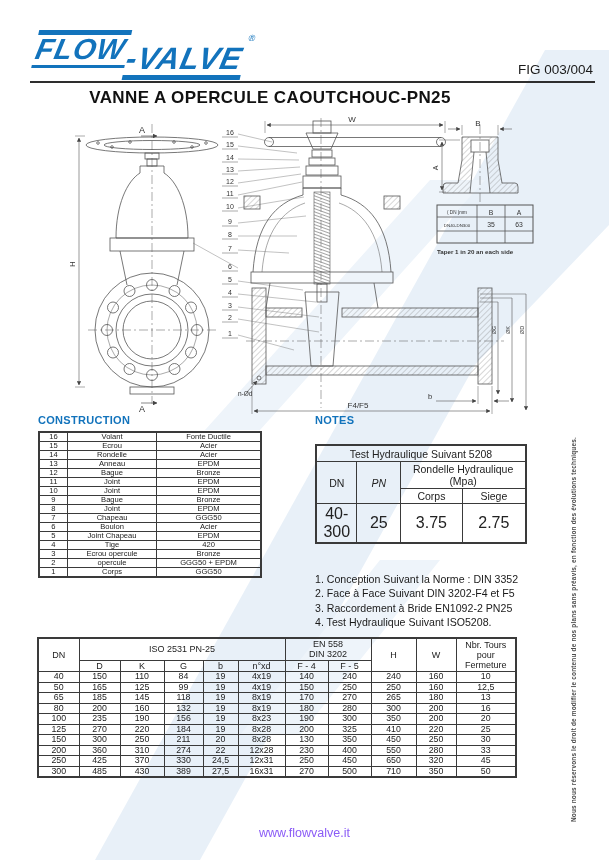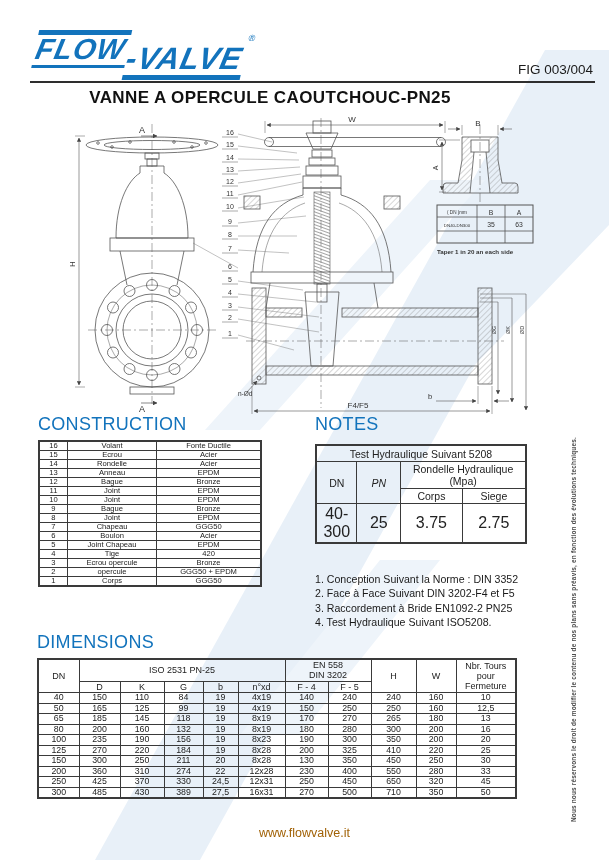--- a/index.html
+++ b/index.html
@@ -14,44 +14,44 @@
   .logo-valve{display:inline-block;font-style:italic;font-weight:bold;font-size:31px;line-height:1;
               border-bottom:5px solid #1273bc;position:relative;top:10px;letter-spacing:1px;padding:0 2px 1px 0;}
   .logo-reg{font-size:9px;vertical-align:18px;font-style:normal;}
   .fig-code{position:absolute;right:16px;top:62px;font-weight:normal;font-size:13.5px;color:#1a1a1a;z-index:2;}
   .header-rule{position:absolute;left:30px;top:81px;width:565px;border-top:2px solid #2e2e2e;z-index:2;}
   .doc-title{position:absolute;left:0;top:88px;width:540px;text-align:center;font-size:17px;
              font-weight:bold;color:#111;letter-spacing:.4px;z-index:2;}
   
   .drawing{position:absolute;left:0;top:112px;z-index:1;}
   
-  .sec-heading{color:#1273bc;font-size:18px;font-weight:normal;letter-spacing:.3px;}
+  .sec-heading{color:#1273bc;font-size:11px;font-weight:bold;letter-spacing:.3px;}
   .construction{position:absolute;left:38px;top:414px;width:240px;z-index:2;}
   .ctable{border-collapse:collapse;margin-top:5px;width:224px;border:2px solid #3a3a3a;}
   .ctable td{border:1px solid #3a3a3a;font-size:7.6px;line-height:1;height:8px;padding:0 2px;text-align:center;color:#222;}
   .ctable td:first-child{width:24px;}
   .ctable td:nth-child(2){width:88px;}
   .ctable td:nth-child(3){width:104px;}
   .notes{position:absolute;left:315px;top:414px;width:240px;z-index:2;}
-  .ntable{border-collapse:collapse;margin-top:9px;width:212px;border:2px solid #3a3a3a;}
+  .ntable{border-collapse:collapse;margin-top:18px;width:212px;border:2px solid #3a3a3a;}
   .ntable td{border:1px solid #3a3a3a;text-align:center;color:#222;padding:1px 2px;}
   .nt-title{font-size:10.5px;height:13px;}
   .nt-h{font-size:10.5px;}
   .nt-data td{font-size:16px;height:19px;}
   .nt-dn{width:36px;} .nt-pn{width:40px;font-style:italic;} .nt-c{width:58px;} .nt-s{width:60px;}
   .note-items{margin-top:28px;font-size:10.6px;line-height:1.35;color:#1a1a1a;}
   
   .dimensions{position:absolute;left:37px;top:632px;z-index:2;}
   .dtable{border-collapse:collapse;margin-top:5px;border:2px solid #3a3a3a;table-layout:fixed;}
   .dtable th,.dtable td{border:1px solid #3a3a3a;font-weight:normal;color:#222;padding:0 1px;}
   .dtable th{font-size:9px;line-height:1.15;}
   .dtable td{font-size:8.8px;height:9.5px;line-height:1;text-align:center;}
   .pre{white-space:pre-line;}
   
-  .footer-url{position:absolute;left:0;top:826px;width:609px;text-align:center;color:#a16207;
+  .footer-url{position:absolute;left:0;top:826px;width:609px;text-align:center;color:#8b5cf6;
               font-size:12.5px;z-index:2;}
   .side-note{position:absolute;left:570px;top:388px;height:434px;writing-mode:vertical-rl;
              transform:rotate(180deg);font-size:6.4px;font-weight:bold;color:#4a4a4a;
              letter-spacing:.2px;z-index:2;white-space:nowrap;}
 </style>
 </head>
 <body>
 
 <div class="page">
 
@@ -404,21 +404,20 @@
     </table>
     <div class="note-items">
       <div>1. Conception Suivant la Norme : DIN 3352</div>
       <div>2. Face à Face Suivant DIN 3202-F4 et F5</div>
       <div>3. Raccordement à Bride EN1092-2 PN25</div>
       <div>4. Test Hydraulique Suivant ISO5208.</div>
     </div>
   </div>
 
   <div class="dimensions">
-    <div class="sec-heading">DIMENSIONS</div>
     <table class="dtable">
       <colgroup>
         <col style="width:41px">
           <col style="width:41px">
           <col style="width:44px">
           <col style="width:39px">
         <col style="width:35px">
           <col style="width:47px">
           <col style="width:43px">
           <col style="width:43px">

